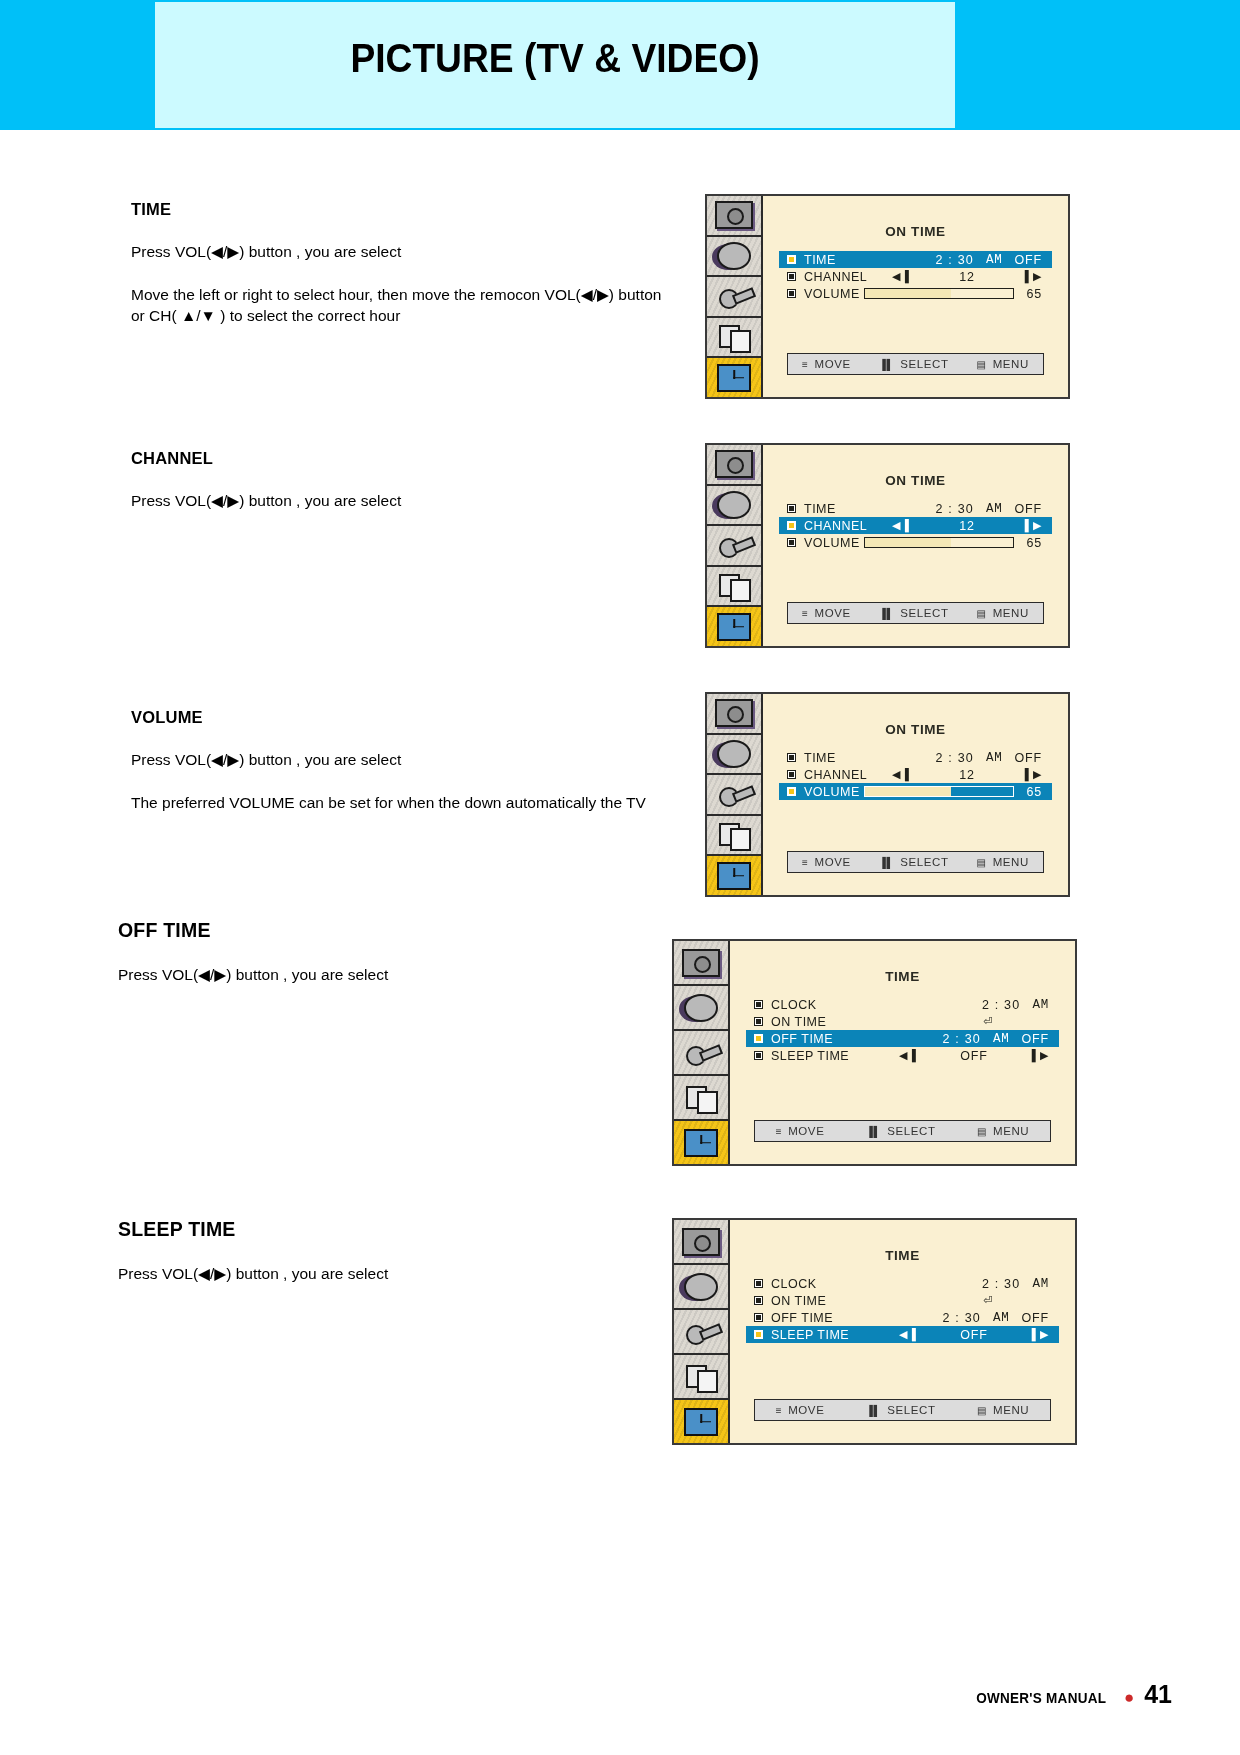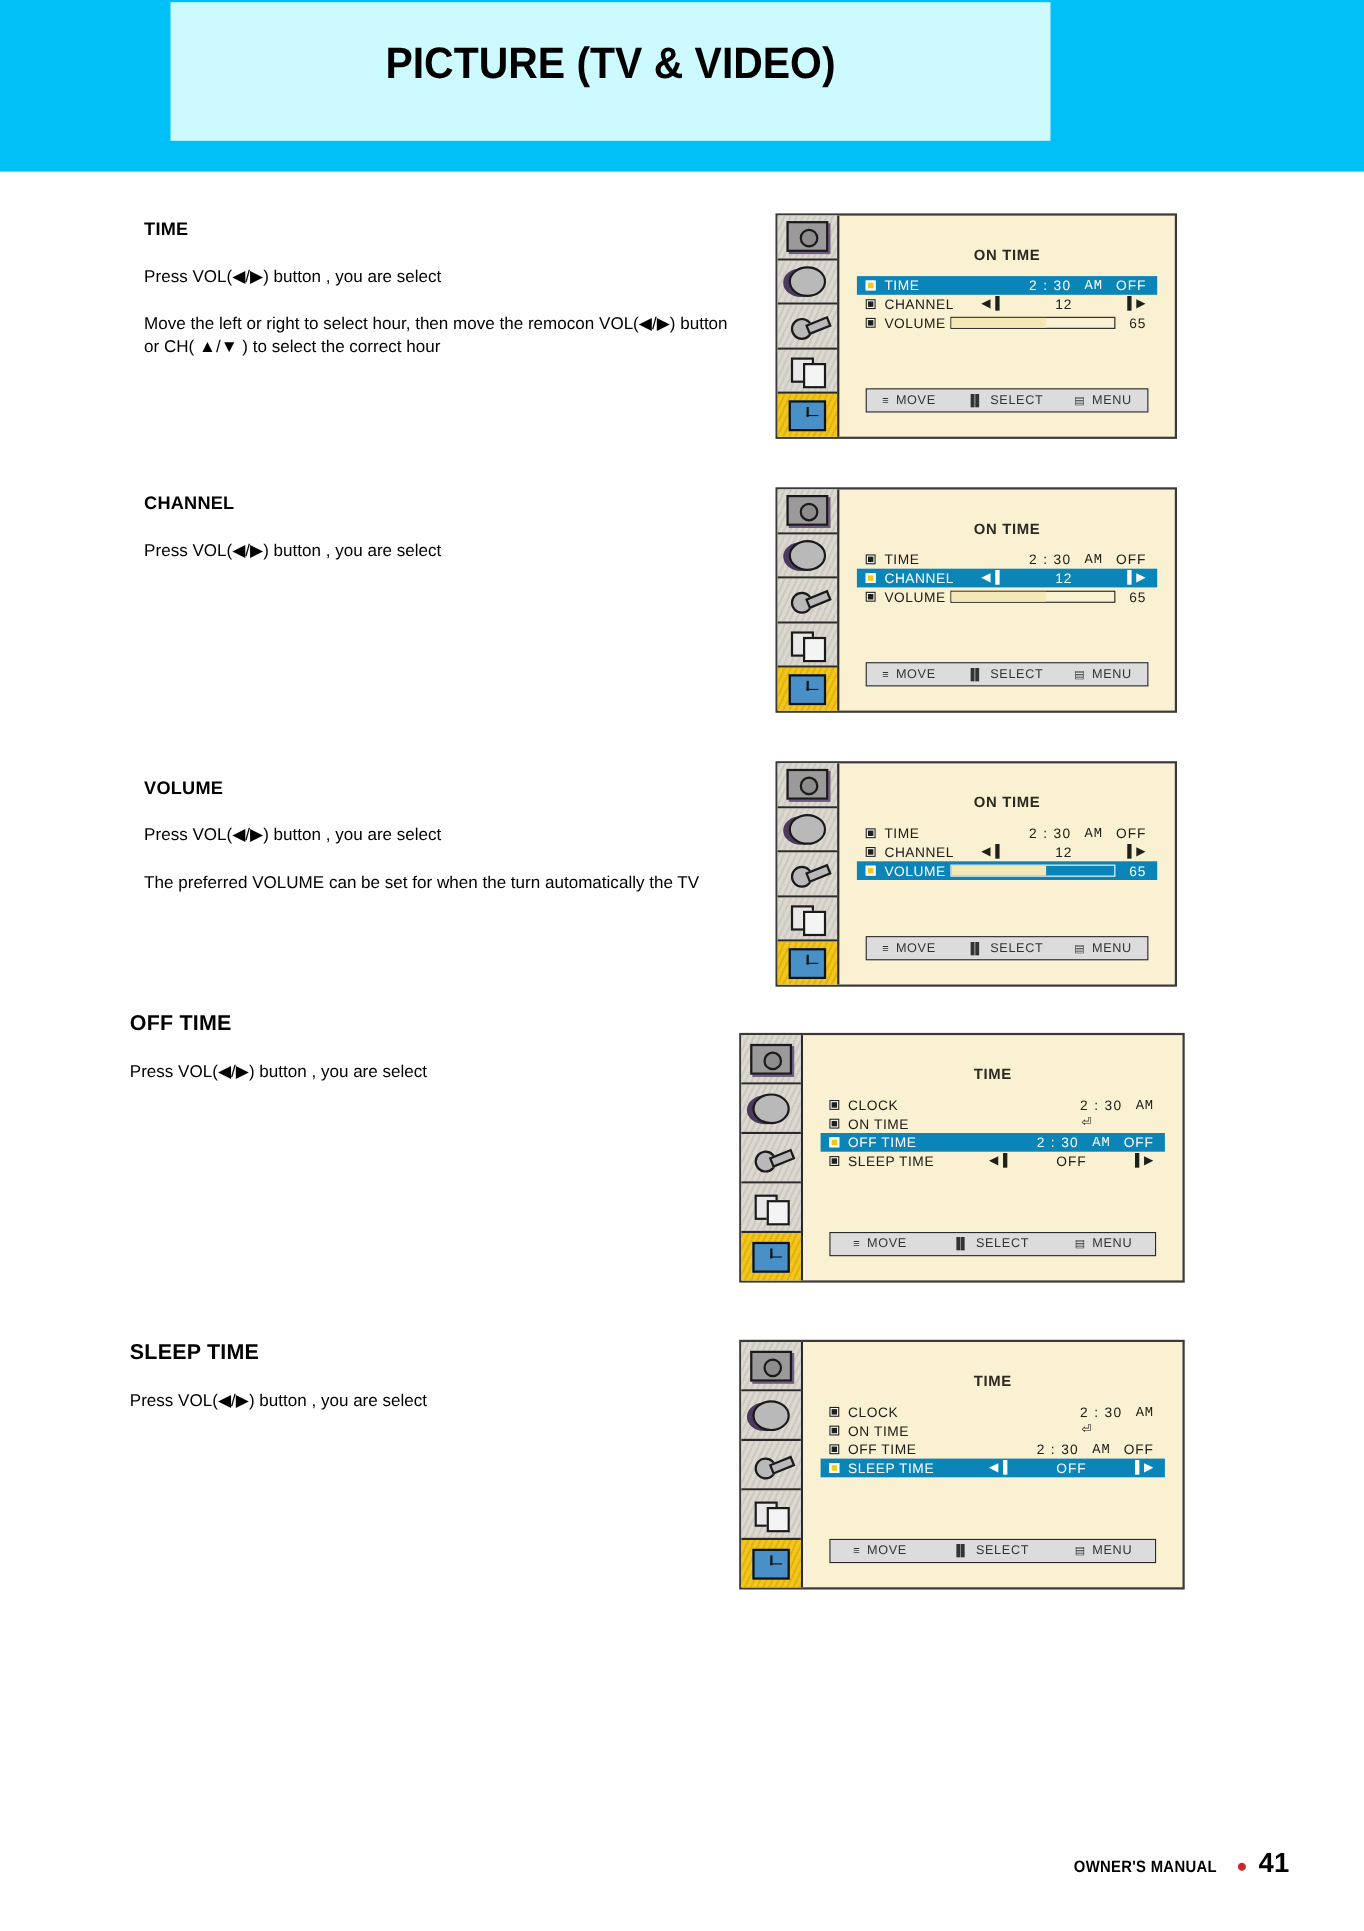--- a/index.html
+++ b/index.html
@@ -14,21 +14,21 @@
     font-family: "Liberation Sans", sans-serif;
     color: #000;
     overflow: hidden;
   }
 
   
   .banner {
     position: absolute;
     left: 0; top: 0;
     width: 1240px;
-    height: 156px;
+    height: 130px;
     background: #00c0f8;
   }
   .banner-inner {
     position: absolute;
     left: 155px;
     top: 2px;
     width: 800px;
     height: 126px;
     background: #ccfaff;
   }
@@ -279,21 +279,21 @@
 </div>
 
 <div class="txt-block" style="left:131px; top:449px; width:540px;">
   <div class="hd-small">CHANNEL</div>
   <div class="para">Press  VOL(◀/▶) button , you are select</div>
 </div>
 
 <div class="txt-block" style="left:131px; top:708px; width:545px;">
   <div class="hd-small">VOLUME</div>
   <div class="para">Press  VOL(◀/▶) button , you are select</div>
-  <div class="para">The preferred VOLUME can be set for when the turn automatically the TV</div>
+  <div class="para">The preferred VOLUME can be set for when the down automatically the TV</div>
 </div>
 
 <div class="txt-block" style="left:118px; top:919px; width:500px;">
   <div class="hd-big">OFF TIME</div>
   <div class="para">Press  VOL(◀/▶) button , you are select</div>
 </div>
 
 <div class="txt-block" style="left:118px; top:1218px; width:480px;">
   <div class="hd-big">SLEEP TIME</div>
   <div class="para">Press  VOL(◀/▶) button , you are select</div>

